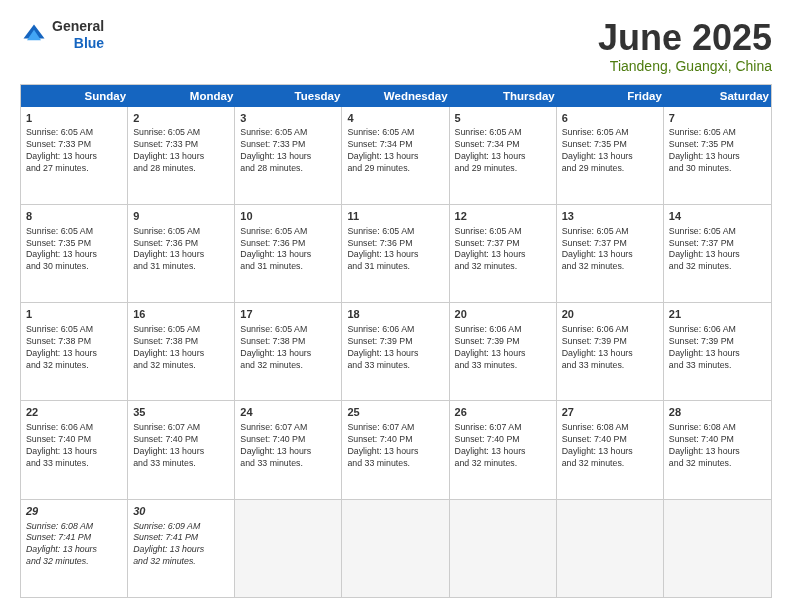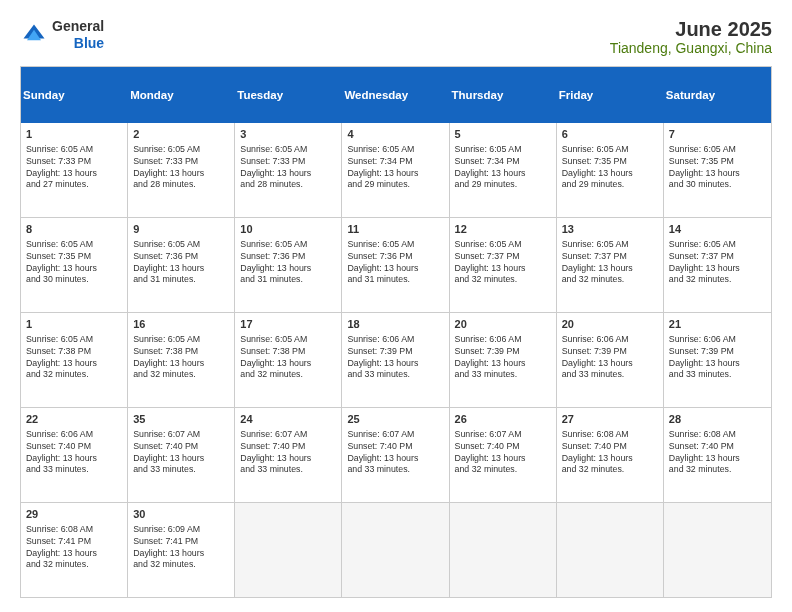--- a/index.html
+++ b/index.html
@@ -36,21 +36,21 @@
     .logo-text .general { color: #333; }
     .logo-text .blue { color: #1565c0; text-align: right; }
     .logo-icon {
       width: 28px;
       height: 28px;
     }
     .title-block {
       text-align: right;
     }
     .month-title {
-      font-size: 20px;
+      font-size: 36px;
       font-weight: bold;
       color: #333;
       line-height: 1.1;
     }
     .location {
       font-size: 14px;
       color: #4d7c0f;
     }
     .calendar {
       flex: 1;
@@ -60,36 +60,37 @@
     }
     .cal-header {
       display: grid;
       grid-template-columns: repeat(7, 1fr);
       background: #1565c0;
     }
     .cal-header-cell {
       color: #fff;
       font-size: 11.5px;
       font-weight: bold;
-      text-align: left;
-      padding: 22px 2px;
+      text-align: right;
+      padding: 5px 2px;
     }
     .cal-body {
       flex: 1;
       display: flex;
       flex-direction: column;
     }
     .cal-row {
       display: grid;
       grid-template-columns: repeat(7, 1fr);
       flex: 1;
       border-bottom: 1px solid #ccc;
     }
     .cal-row:last-child {
       border-bottom: none;
+      font-style: italic;
     }
     .cal-cell {
       border-right: 1px solid #ccc;
       padding: 4px 5px 3px 5px;
       font-size: 9px;
       color: #333;
       line-height: 1.35;
       vertical-align: top;
       background: #fff;
     }

